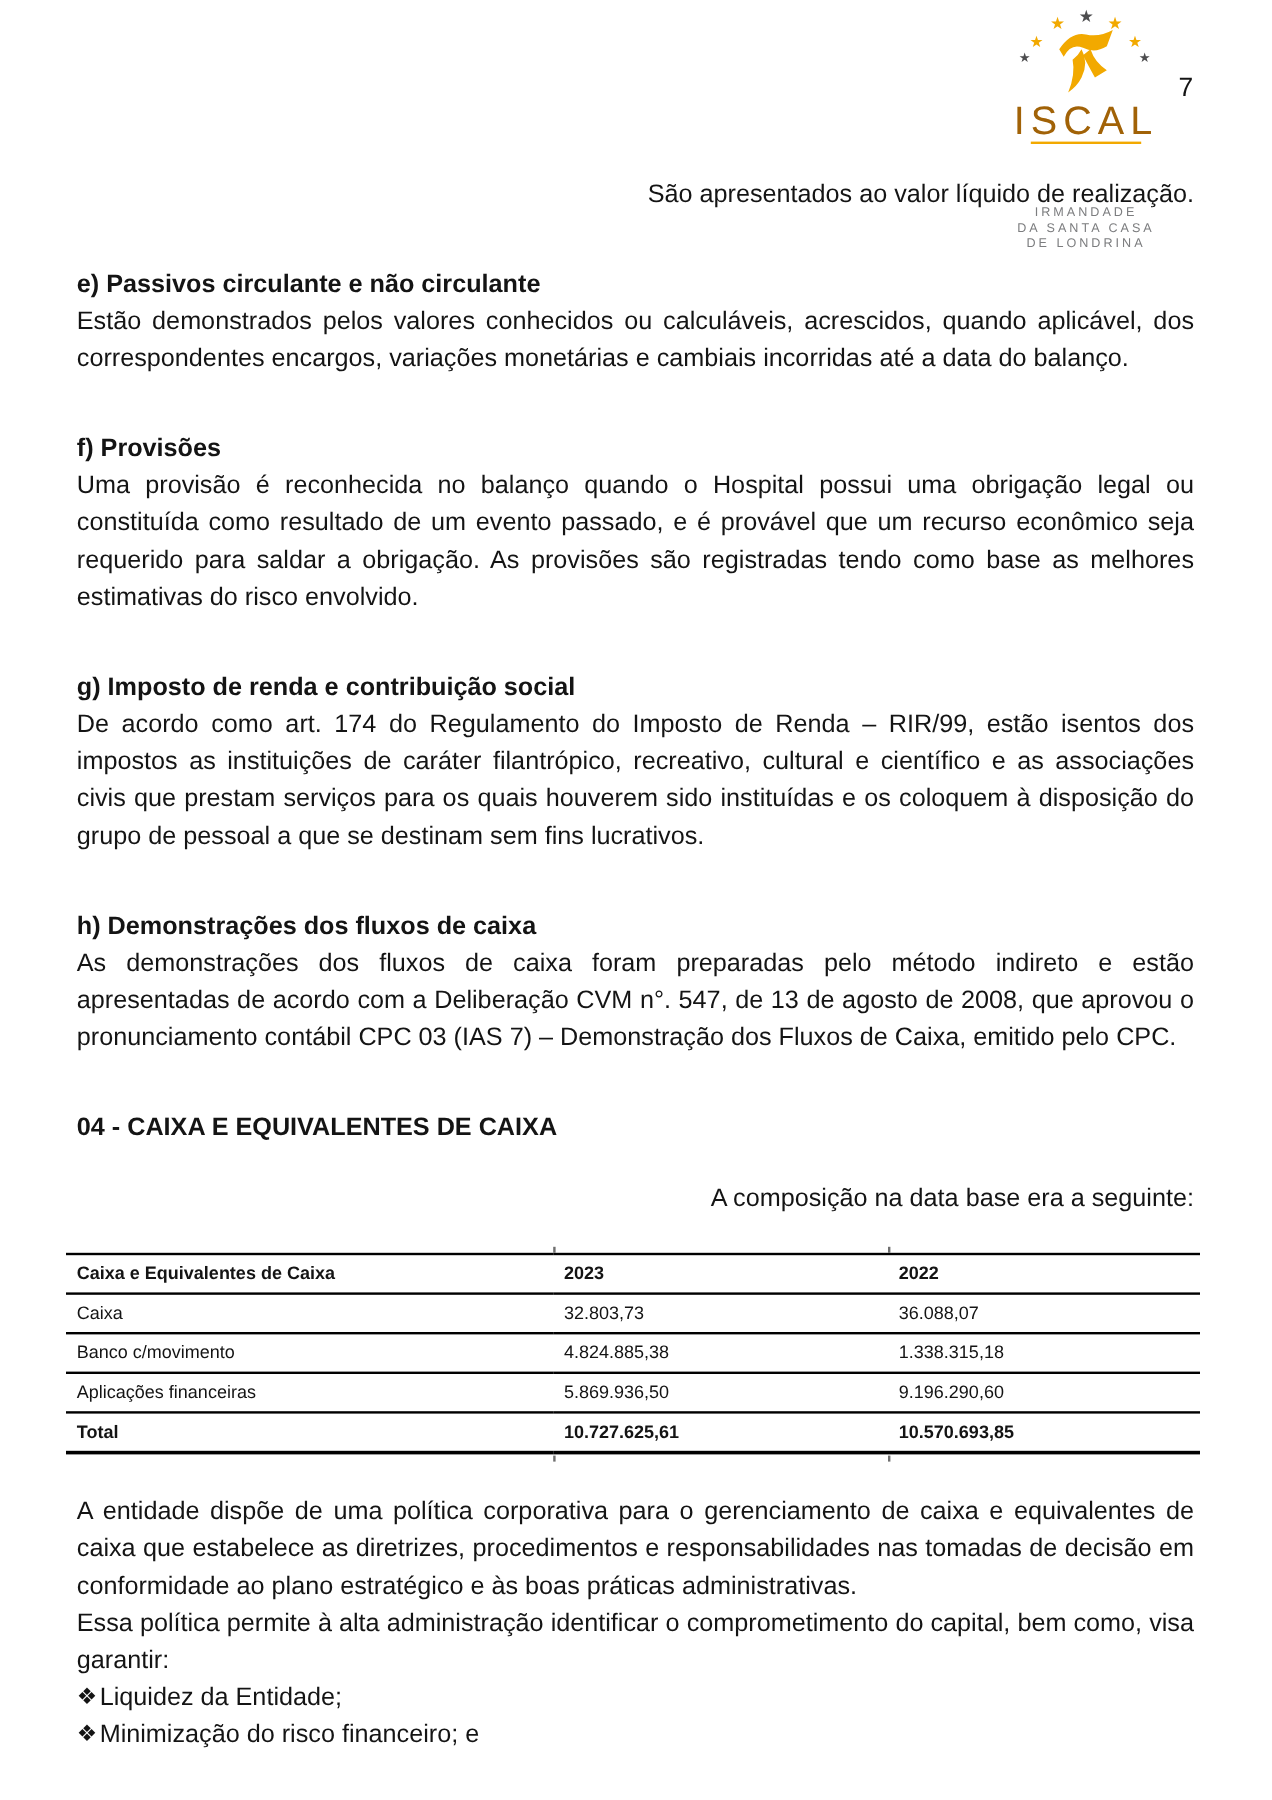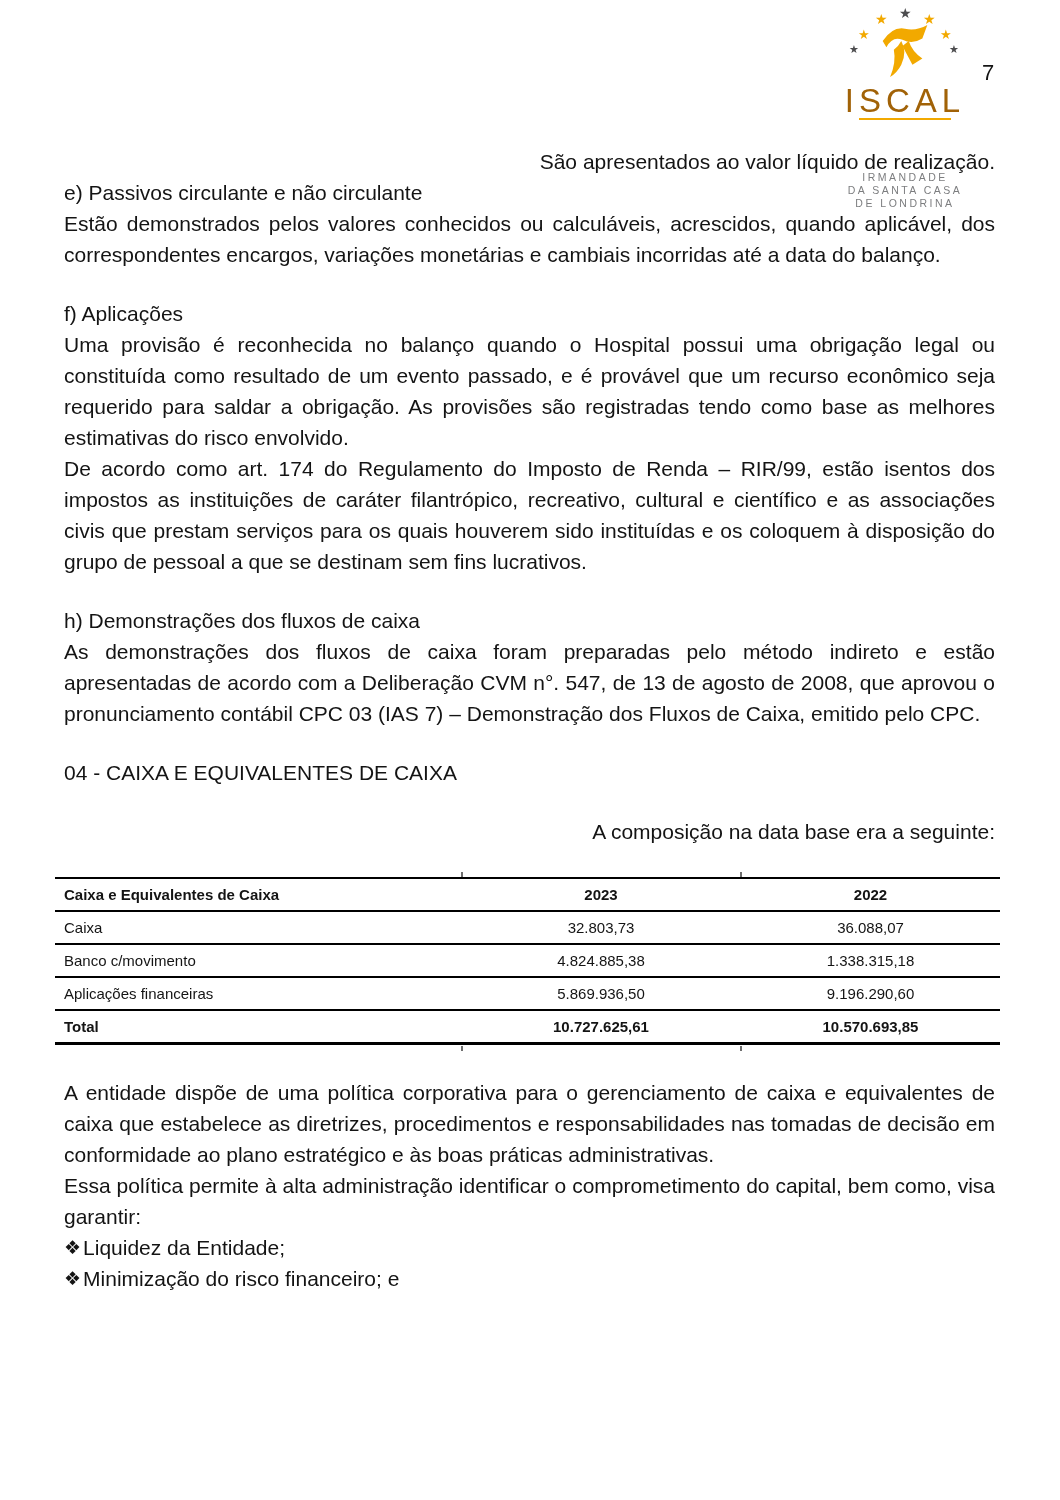--- a/index.html
+++ b/index.html
@@ -23,34 +23,34 @@
   .logo .rule { position:absolute; left:16px; top:112px; width:92px; height:2px; background:#f2a900; }
   .logo .orgline {
     position:absolute; left:-18px; width:160px; text-align:center;
     font-size:10.5px; letter-spacing:2.5px; color:#7c7d7f; white-space:nowrap;margin-top:47px;
   }
   .pagenum { position:absolute; left:982px; top:60px; font-size:22px; color:#141414; }
 
   
   .content { position:absolute; left:64px; top:146px; width:931px; }
   .content p { margin:0; font-size:21px; line-height:31px; text-align:justify; }
-  .content p.h { font-weight:400; text-align:left; }
+  .content p.h { font-weight:700; text-align:left;margin-top:44px; }
   .content .sp { margin-top:28px; }
   .content p.single { text-align:right; }
 
   
   .tblwrap { position:relative; margin:30px 0 32px -9px; width:945px; }
   table.fin { border-collapse:collapse; width:945px; table-layout:fixed;
               border-top:2px solid #000; border-bottom:3px solid #000; }
   table.fin td {
     font-size:15px; line-height:29px; padding:1px 8px 1px 9px;
     border-bottom:2px solid #000; overflow:hidden; white-space:nowrap;
   }
   table.fin tr:last-child td { border-bottom:none; }
-  table.fin td.num { text-align:center; }
+  table.fin td.num { text-align:left; }
   table.fin tr.hd td, table.fin tr.tot td { font-weight:700; }
   .tick { position:absolute; width:2px; height:5px; background:#6f6f6f; }
   .tick.t { top:-5px; } .tick.b { bottom:-6px; }
 
   
   .bullet { display:flex; align-items:flex-start; }
   .bullet .mark { font-size:19px; line-height:31px; margin-right:2px; }
   .bullet .txt { font-size:21px; line-height:31px; }
 </style>
 </head>
@@ -82,23 +82,24 @@
 
   <div class="pagenum">7</div>
 
   <div class="content">
 
     <p class="single">São apresentados ao valor líquido de realização.</p>
 
     <p class="h">e) Passivos circulante e não circulante</p>
     <p>Estão demonstrados pelos valores conhecidos ou calculáveis, acrescidos, quando aplicável, dos correspondentes encargos, variações monetárias e cambiais incorridas até a data do balanço.</p>
 
-    <p class="h sp">f) Aplicações</p>
+    <p class="h sp">f) Provisões</p>
     <p>Uma provisão é reconhecida no balanço quando o Hospital possui uma obrigação legal ou constituída como resultado de um evento passado, e é provável que um recurso econômico seja requerido para saldar a obrigação. As provisões são registradas tendo como base as melhores estimativas do risco envolvido.</p>
 
+    <p class="h sp">g) Imposto de renda e contribuição social</p>
     <p>De acordo como art. 174 do Regulamento do Imposto de Renda – RIR/99, estão isentos dos impostos as instituições de caráter filantrópico, recreativo, cultural e científico e as associações civis que prestam serviços para os quais houverem sido instituídas e os coloquem à disposição do grupo de pessoal a que se destinam sem fins lucrativos.</p>
 
     <p class="h sp">h) Demonstrações dos fluxos de caixa</p>
     <p>As demonstrações dos fluxos de caixa foram preparadas pelo método indireto e estão apresentadas de acordo com a Deliberação CVM n°. 547, de 13 de agosto de 2008, que aprovou o pronunciamento contábil CPC 03 (IAS 7) – Demonstração dos Fluxos de Caixa, emitido pelo CPC.</p>
 
     <p class="h sp">04 - CAIXA E EQUIVALENTES DE CAIXA</p>
 
     <p class="single sp">A composição na data base era a seguinte:</p>
 
     <div class="tblwrap">

